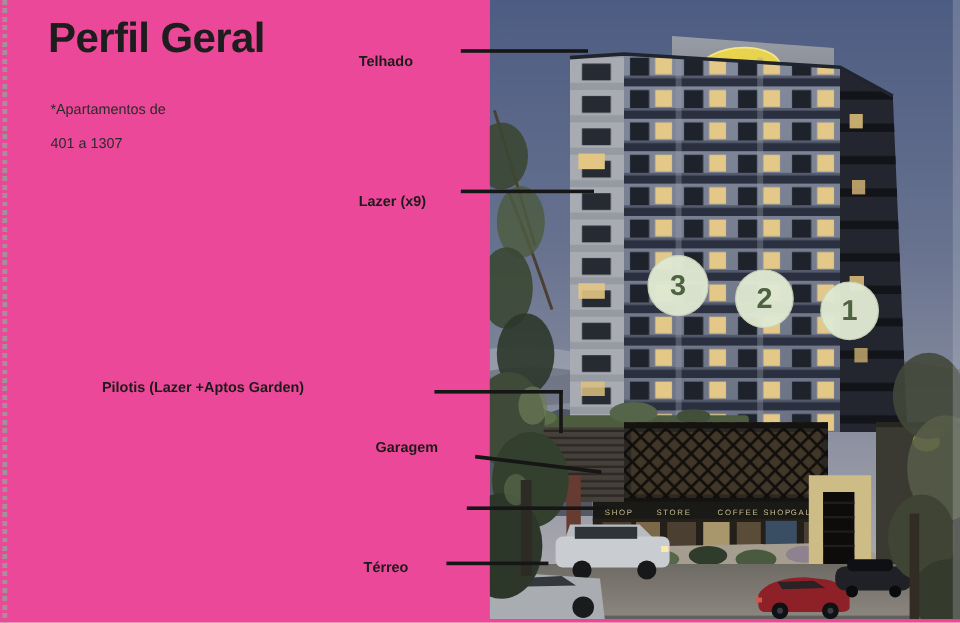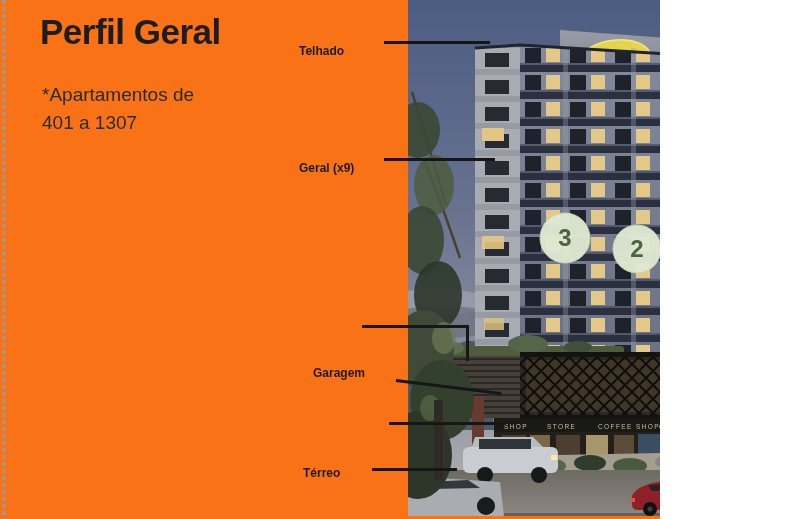--- a/index.html
+++ b/index.html
@@ -1,21 +1,21 @@
 <!DOCTYPE html>
 <html><head>
 <meta charset="utf-8">
 <style>
   html,body{margin:0;padding:0;background:#ffffff;}
-  .slide{position:relative;width:660px;height:519px;background:#f97316;overflow:hidden;
+  .slide{position:relative;width:800px;height:519px;background:#ec4899;overflow:hidden;
          font-family:"Liberation Sans", sans-serif;color:#1f1f1f;}
   .left-edge{position:absolute;left:2px;top:0;width:4px;height:100%;
              background:repeating-linear-gradient(to bottom,#9b9b9b 0 4px,transparent 4px 7px);opacity:.85;}
   .title{position:absolute;left:40px;top:12px;font-size:35px;font-weight:700;letter-spacing:-.5px;color:#1d1d1d;margin:0;}
-  .subtitle{position:absolute;left:42px;font-size:19px;font-weight:400;color:#2b2b2b;}
+  .subtitle{position:absolute;left:42px;font-size:12px;font-weight:400;color:#2b2b2b;}
   .sub1{top:84px;}
   .sub2{top:112px;}
   .ann{position:absolute;font-size:12px;font-weight:700;color:#1b1b1b;white-space:nowrap;}
   .ann-telhado{left:299px;top:44px;}
   .ann-tipo{left:299px;top:161px;}
   .ann-pilotis{left:85px;top:316px;}
   .ann-garagem{left:297px;top:366px;margin-left:16px;}
   .ann-mezanino{left:295px;top:405px;}
   .ann-terreo{left:303px;top:466px;}
   .leader{position:absolute;background:#161616;height:2.5px;}
@@ -241,21 +241,22 @@
       <g>
         <circle cx="300" cy="259" r="24" stroke="#c9d4b8" stroke-width="1" opacity="0.97" fill="#dfe8d2"></circle>
         <text class="marker-num" x="300" y="267" fill="#4e6340">1</text>
       </g>
 
       <rect x="386" y="0" width="6" height="516" fill="#c8ccd6" opacity="0.25"></rect>
     </svg>
   </div>
 
   <div class="ann ann-telhado">Telhado</div>
-  <div class="ann ann-tipo">Geral (x9)</div>
+  <div class="ann ann-tipo">Lazer (x9)</div>
+  <div class="ann ann-pilotis">Pilotis (Lazer +Aptos Garden)</div>
   <div class="ann ann-garagem">Garagem</div>
   <div class="ann ann-terreo">Térreo</div>
 
   <div class="leader ld-telhado"></div>
   <div class="leader ld-tipo"></div>
   <div class="leader ld-pilotis-h"></div>
   <div class="leader ld-pilotis-v"></div>
   <div class="leader ld-garagem"></div>
   <div class="leader ld-mezanino"></div>
   <div class="leader ld-terreo"></div>

